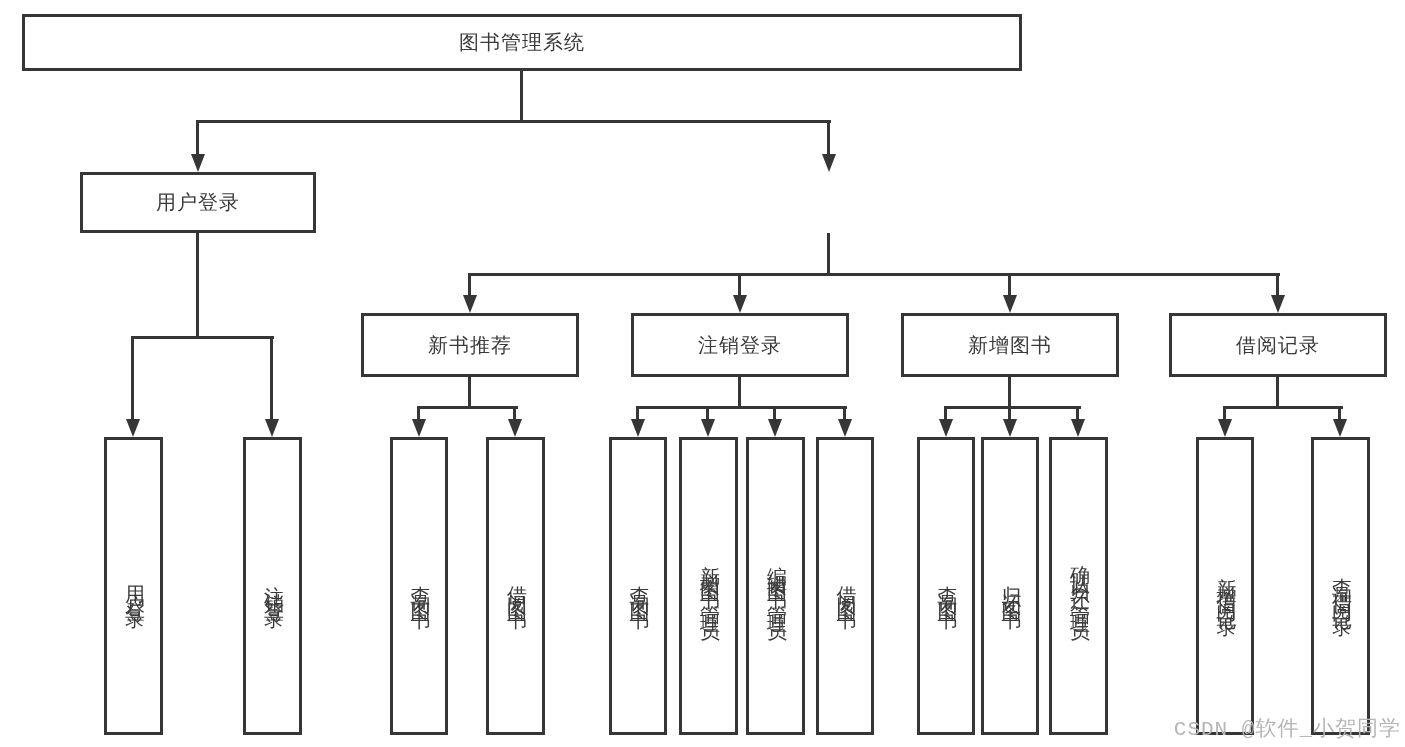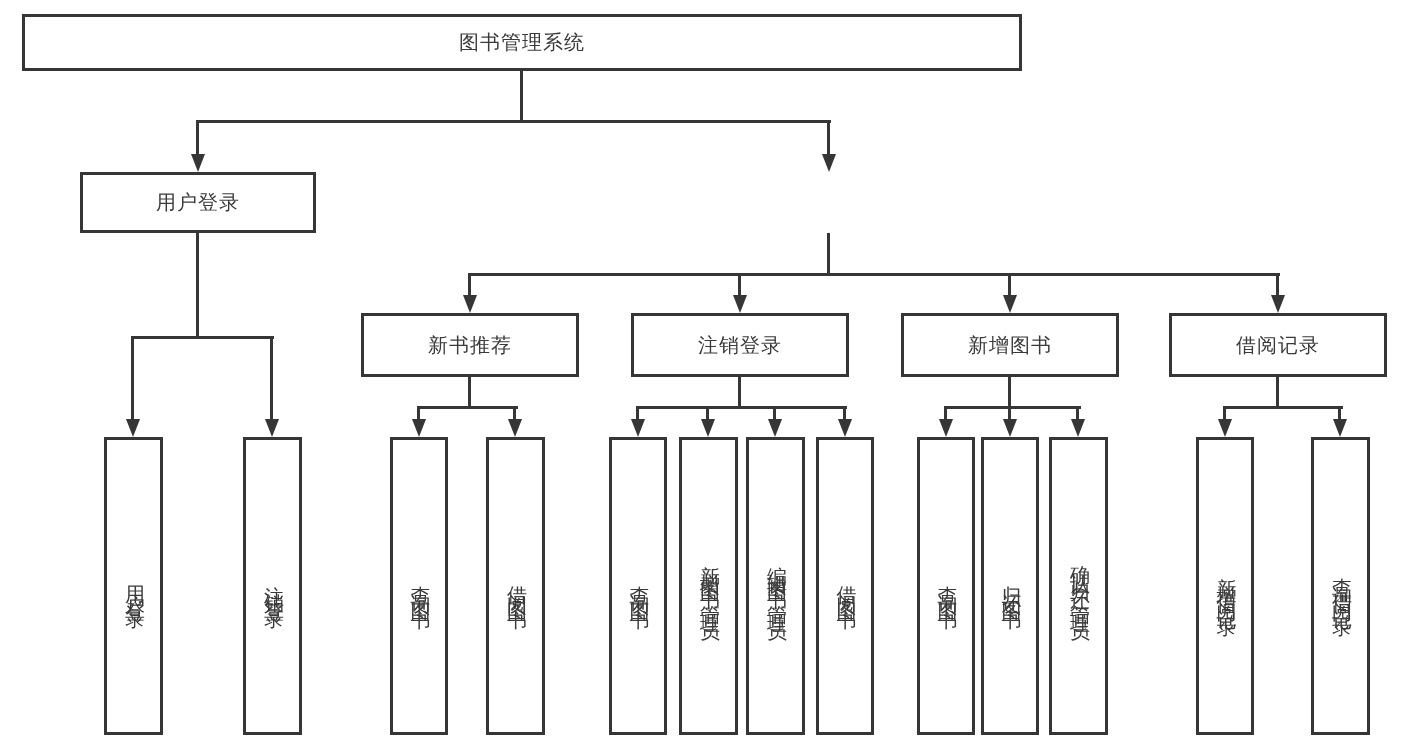--- a/index.html
+++ b/index.html
@@ -193,14 +193,15 @@
     <span class="lbl">确认归还（管理员）</span>
   </div>
 
   <div class="box leaf" style="left:1196px; width:58px;">
     <span class="lbl">新增借阅记录</span>
   </div>
   <div class="box leaf" style="left:1311px; width:59px;">
     <span class="lbl">查询借阅记录</span>
   </div>
 
+  <div class="watermark">CSDN @软件_小贺同学</div>
 
 </div>
 
 </body></html>

